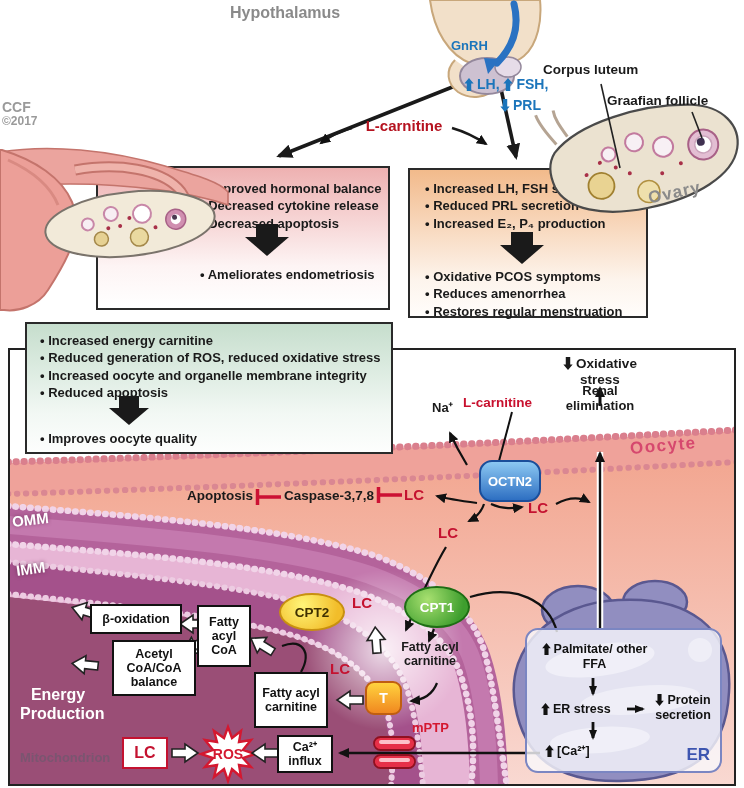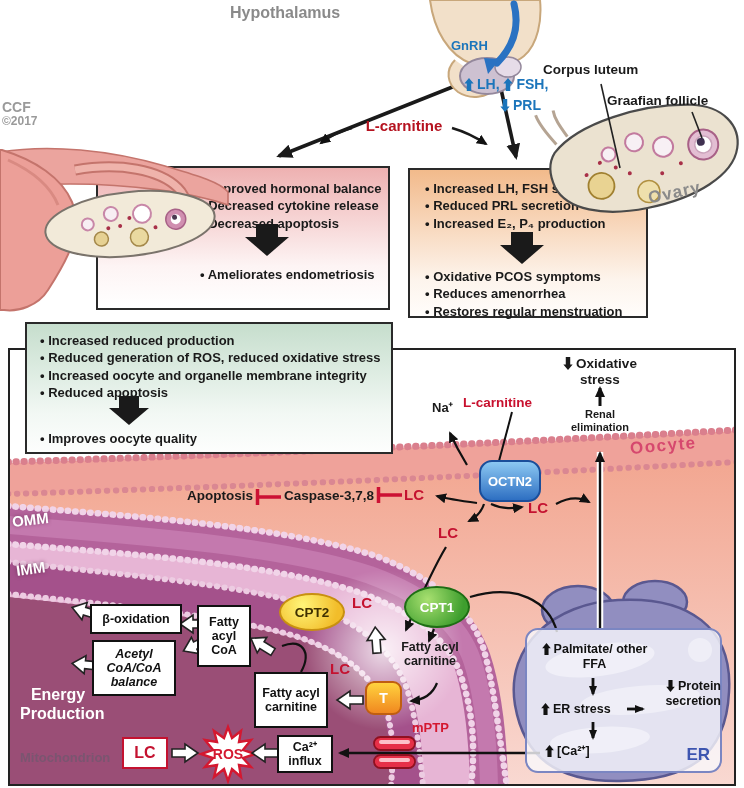--- a/index.html
+++ b/index.html
@@ -187,21 +187,21 @@
   </div>
   <div class="abs" style="left:15px;top:98px;">
     <div class="b">Oxidative PCOS symptoms</div>
     <div class="b">Reduces amenorrhea</div>
     <div class="b">Restores regular menstruation</div>
   </div>
 </div>
 
 <div class="infobox box-green" style="left:25px;top:322px;width:368px;height:132px;z-index:2;">
   <div class="abs" style="left:13px;top:8px;">
-    <div class="b">Increased reduced production</div>
+    <div class="b">Increased energy carnitine</div>
     <div class="b">Reduced generation of ROS, reduced oxidative stress</div>
     <div class="b">Increased oocyte and organelle membrane integrity</div>
     <div class="b">Reduced apoptosis</div>
   </div>
   <div class="blk" style="left:82px;top:72px;width:40px;">
     <div class="s" style="width:20px;height:12px;"></div>
     <div class="h" style="border-width:17px 20px 0 20px;"></div>
   </div>
   <div class="abs" style="left:13px;top:106px;">
     <div class="b">Improves oocyte quality</div>
@@ -293,21 +293,21 @@
   <div class="lab" style="left:607px;top:93px;font-size:13.5px;">Graafian follicle</div>
   <div class="lab gray" style="left:648px;top:183px;font-size:17px;letter-spacing:1px;transform:rotate(-12deg);">Ovary</div>
 
   <div class="lab" style="left:432px;top:398px;font-size:13px;">Na⁺</div>
   <div class="lab red" style="left:463px;top:395px;font-size:13.5px;color:#c8102e;">L-carnitine</div>
   <div class="lab ctr" style="left:548px;top:356px;width:104px;font-size:13.5px;line-height:1.15;">
     <svg class="aw" viewBox="0 0 10 14">
         <polygon points="5,14 10,8 7.4,8 7.4,0 2.6,0 2.6,8 0,8"></polygon>
       </svg><span>Oxidative stress</span>
   </div>
-  <div class="lab ctr" style="left:560px;top:408px;width:80px;font-size:11px;line-height:1.15;">Renal elimination</div>
+  <div class="lab ctr" style="left:560px;top:384px;width:80px;font-size:13px;line-height:1.15;">Renal elimination</div>
   <div class="lab" style="left:630px;top:436px;font-size:17px;letter-spacing:1.5px;color:#d6486e;transform:rotate(-5deg);">Oocyte</div>
 
   <div class="pill octn2" style="left:455px;top:460px;width:62px;height:42px;">OCTN2</div>
 
   <div class="lab" style="left:187px;top:488px;font-size:13.5px;">Apoptosis</div>
   <div class="lab" style="left:284px;top:488px;font-size:13.5px;">Caspase-3,7,8</div>
   <div class="lab red" style="left:404px;top:486px;font-size:15px;">LC</div>
   <div class="lab red" style="left:438px;top:524px;font-size:15px;">LC</div>
   <div class="lab red" style="left:528px;top:499px;font-size:15px;">LC</div>
   <div class="lab red" style="left:352px;top:594px;font-size:15px;">LC</div>
@@ -317,21 +317,21 @@
   <div class="lab white" style="left:16px;top:560px;font-size:15px;transform:rotate(-8deg);text-shadow:0 0 4px #6e3058;">IMM</div>
 
   <div class="pill cpt1" style="left:404px;top:586px;width:66px;height:42px;">CPT1</div>
   <div class="pill cpt2" style="left:279px;top:593px;width:66px;height:38px;">CPT2</div>
   <div class="pill tbox" style="left:365px;top:681px;width:37px;height:34px;">T</div>
 
   <div class="lab ctr" style="left:392px;top:640px;width:76px;font-size:12.5px;line-height:1.15;">Fatty acyl carnitine</div>
 
   <div class="wbox" style="left:90px;top:604px;width:92px;height:30px;">β-oxidation</div>
   <div class="wbox" style="left:197px;top:605px;width:54px;height:62px;">Fatty acyl CoA</div>
-  <div class="wbox" style="left:92px;top:640px;width:84px;height:56px;font-style:italic;">Acetyl CoA/CoA balance</div>
+  <div class="wbox" style="left:112px;top:640px;width:84px;height:56px;">Acetyl CoA/CoA balance</div>
   <div class="wbox" style="left:254px;top:672px;width:74px;height:56px;">Fatty acyl carnitine</div>
   <div class="lab white ctr" style="left:20px;top:640px;width:76px;font-size:16px;line-height:1.2;margin-top:45px;">Energy Production</div>
 
   <div class="wbox" style="left:122px;top:737px;width:46px;height:32px;border:2.5px solid #c41230;color:#c41230;font-size:16px;">LC</div>
   <div class="lab red ctr" style="left:204px;top:746px;width:48px;font-size:14px;color:#d41830;text-align:center;">ROS</div>
   <div class="wbox" style="left:277px;top:735px;width:56px;height:38px;">Ca²⁺ influx</div>
   <div class="lab red" style="left:412px;top:720px;font-size:13px;color:#d41830;">mPTP</div>
   <div class="lab" style="left:20px;top:750px;font-size:13px;color:#7a5570;">Mitochondrion</div>
 
   <div class="erbox" style="left:525px;top:628px;width:197px;height:145px;">
@@ -348,21 +348,21 @@
     <div class="erlab ctr" style="left:10px;top:12px;width:115px;">
       <svg class="aw sm" viewBox="0 0 10 14">
           <polygon points="5,0 10,6 7.4,6 7.4,14 2.6,14 2.6,6 0,6"></polygon>
         </svg><span>Palmitate/ other FFA</span>
     </div>
     <div class="erlab" style="left:14px;top:72px;">
       <svg class="aw sm" viewBox="0 0 10 14">
           <polygon points="5,0 10,6 7.4,6 7.4,14 2.6,14 2.6,6 0,6"></polygon>
         </svg><span>ER stress</span>
     </div>
-    <div class="erlab ctr" style="left:118px;top:49px;width:76px;text-align:right;">
+    <div class="erlab ctr" style="left:118px;top:63px;width:76px;">
       <svg class="aw sm" viewBox="0 0 10 14">
           <polygon points="5,14 10,8 7.4,8 7.4,0 2.6,0 2.6,8 0,8"></polygon>
         </svg><span>Protein secretion</span>
     </div>
     <div class="erlab" style="left:18px;top:114px;">
       <svg class="aw sm" viewBox="0 0 10 14">
           <polygon points="5,0 10,6 7.4,6 7.4,14 2.6,14 2.6,6 0,6"></polygon>
         </svg><span>[Ca²⁺]</span>
     </div>
     <div class="erlab" style="right:10px;bottom:6px;font-size:17px;color:#3d55b0;">ER</div>

